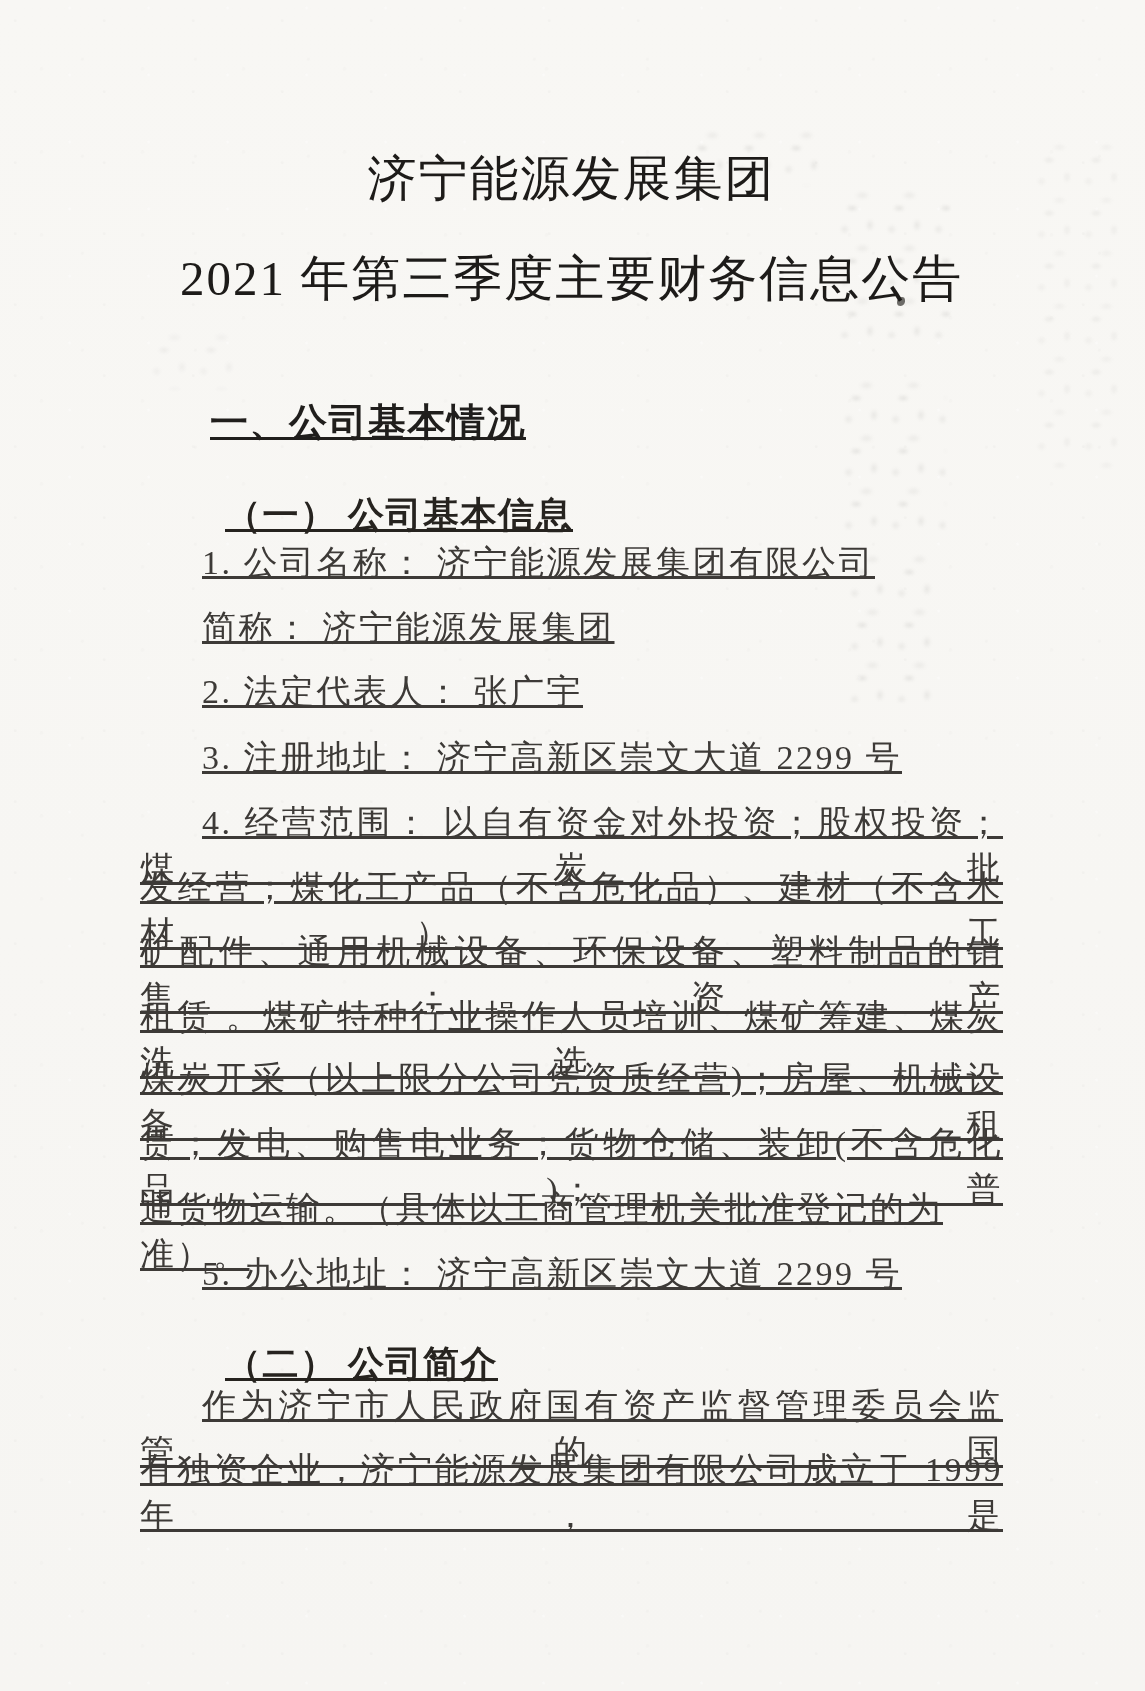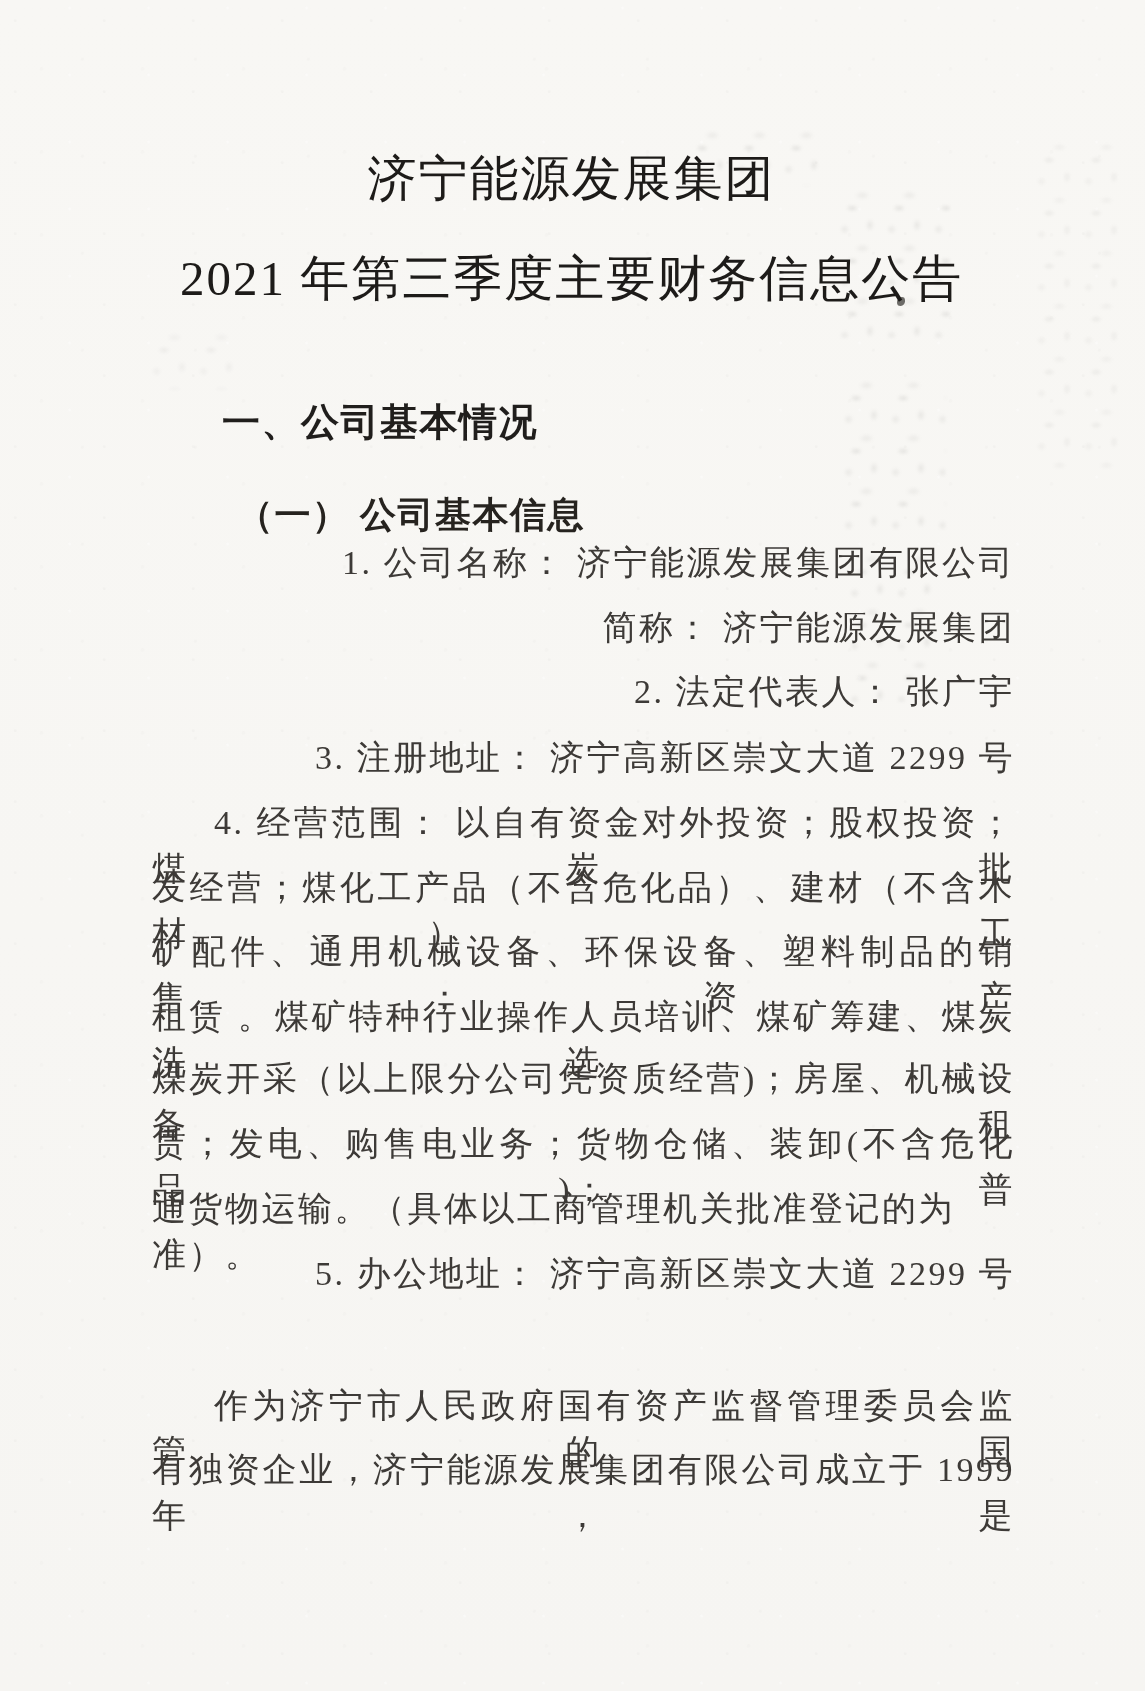--- a/index.html
+++ b/index.html
@@ -35,27 +35,28 @@
   .g4{left:848px;top:552px;width:96px;height:150px;}
   .g5{left:1035px;top:140px;width:86px;height:330px;opacity:.32;}
   .g6{left:150px;top:330px;width:90px;height:60px;opacity:.3;}
   .speck{position:absolute;left:897px;top:297px;width:8px;height:9px;background:#4a4845;border-radius:60% 40% 55% 45%;opacity:.8;}
   
   .title{
     position:absolute;left:140px;width:863px;text-align:center;
     font-weight:normal;font-size:49px;line-height:62px;letter-spacing:2px;color:#1d1b19;
   }
   .line{
-    position:absolute;left:152px;width:863px;
+    position:absolute;left:140px;width:863px;
     font-size:34px;line-height:46px;letter-spacing:2.5px;color:#3d3a37;
     white-space:normal;
+    text-decoration:underline;
   }
   .hd1{font-weight:bold;font-size:38px;color:#201e1c;letter-spacing:1.5px;}
   .hd2{font-weight:bold;font-size:36px;color:#26231f;letter-spacing:1.5px;}
-  .ind{text-indent:62px;text-align:right;}
+  .ind{text-indent:62px;}
   .ind2{text-indent:70px;}
   .ind3{text-indent:85px;margin-top:25px;}
   .jst{text-align:justify;text-align-last:justify;}
 </style>
 </head>
 <body>
 
 <div class="page">
   <div class="noise"></div>
 
@@ -79,16 +80,17 @@
   <div class="line ind" style="top:735px">3. 注册地址： 济宁高新区崇文大道 2299 号</div>
   <div class="line ind jst" style="top:800px">4. 经营范围： 以自有资金对外投资；股权投资；煤炭批</div>
   <div class="line jst" style="top:865px">发经营；煤化工产品（不含危化品）、建材（不含木材）、工</div>
   <div class="line jst" style="top:929px">矿配件、通用机械设备、环保设备、塑料制品的销售；资产</div>
   <div class="line jst" style="top:1056px">煤炭开采（以上限分公司凭资质经营)；房屋、机械设备租</div>
   <div class="line jst" style="top:994px">租赁 。煤矿特种行业操作人员培训、煤矿筹建、煤炭洗选、</div>
   <div class="line" style="top:1186px">通货物运输。（具体以工商管理机关批准登记的为准）。</div>
   <div class="line jst" style="top:1121px">赁；发电、购售电业务；货物仓储、装卸(不含危化品)；普</div>
   <div class="line ind" style="top:1251px">5. 办公地址： 济宁高新区崇文大道 2299 号</div>
 
+  <div class="line hd2 ind3" style="top:1316px">（二） 公司简介</div>
 
   <div class="line ind jst" style="top:1383px">作为济宁市人民政府国有资产监督管理委员会监管的国</div>
   <div class="line jst" style="top:1447px">有独资企业，济宁能源发展集团有限公司成立于 1999 年，是</div>
 </div>
 
 </body></html>

